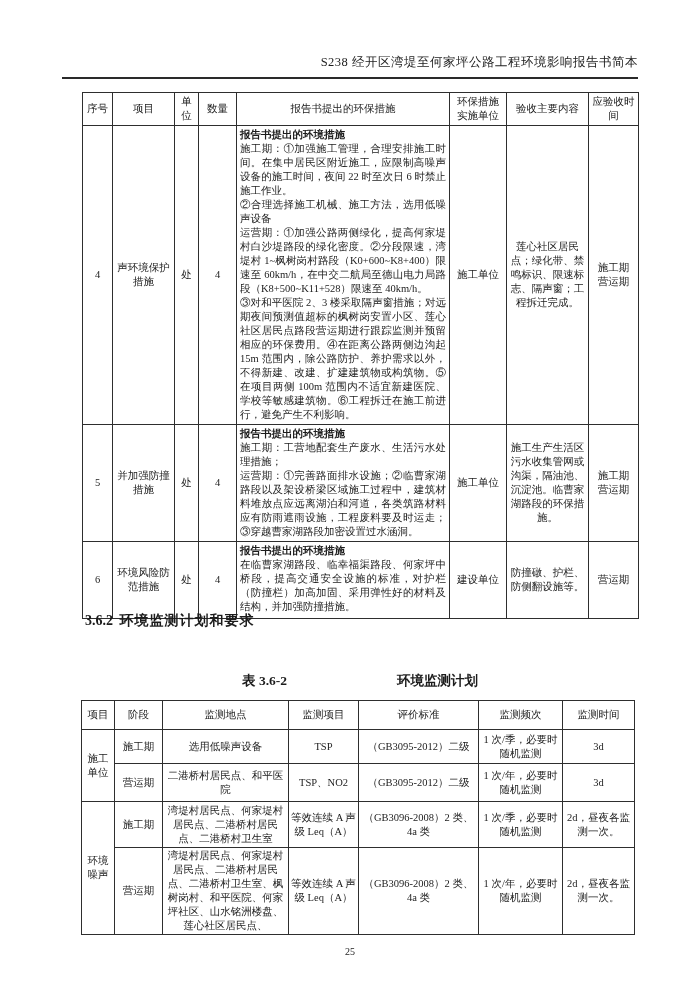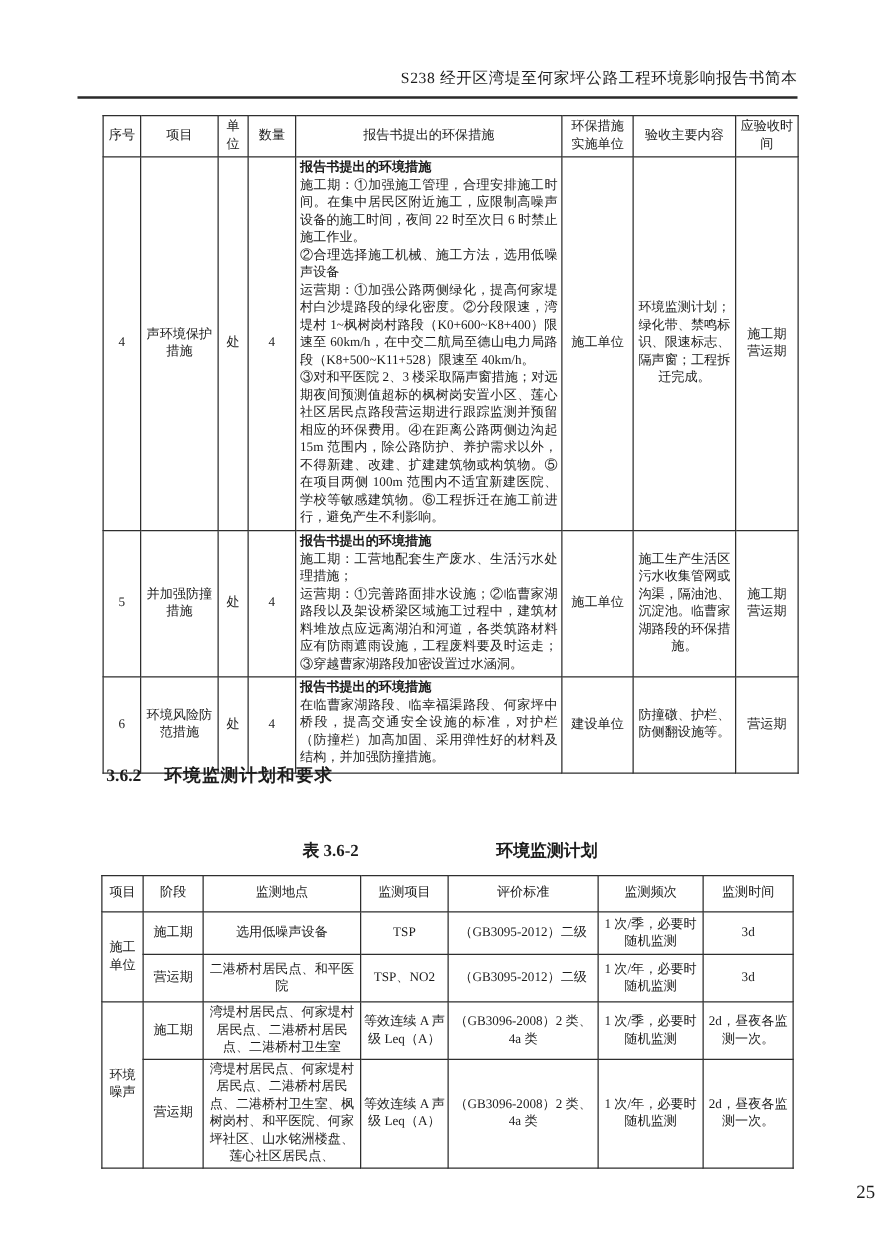--- a/index.html
+++ b/index.html
@@ -29,39 +29,39 @@
   .t1 .hdr td{height:30px;}
   .t1 td.measures{
     text-align:justify;vertical-align:top;padding:2px 3px;
   }
   .t1 .m-head{font-weight:bold;}
   
   .sec-head{
     position:absolute;top:612px;left:85px;width:553px;
     font-size:14px;font-weight:bold;letter-spacing:1px;
   }
-  .sec-head .num{margin-right:14px;letter-spacing:0;}
+  .sec-head .num{margin-right:2px;letter-spacing:0;}
   .intro{
     position:absolute;top:645px;left:82px;width:556px;
     font-size:13.5px;letter-spacing:1.5px;text-indent:2.1em;
   }
   
   .t2-caption{
     position:absolute;top:672px;left:82px;width:556px;
     font-size:13.5px;font-weight:bold;
     display:flex;justify-content:center;gap:110px;
   }
   
   .t2{position:absolute;top:700px;left:81px;width:553px;
       font-size:10.5px;line-height:14px;}
   .t2 .hdr td{height:26px;}
   
   .page-num{
     position:absolute;top:946px;left:0;width:100%;
-    text-align:right;font-size:15px;
+    text-align:center;font-size:10px;
   }
 </style>
 </head>
 <body>
 
 <div class="page">
 
   <div class="doc-header">
     <span>S238 经开区湾堤至何家坪公路工程环境影响报告书简本</span>
   </div>
@@ -95,21 +95,21 @@
       <td>处</td>
       <td>4</td>
       <td class="measures">
         <div class="m-head">报告书提出的环境措施</div>
         <div>施工期：①加强施工管理，合理安排施工时间。在集中居民区附近施工，应限制高噪声设备的施工时间，夜间 22 时至次日 6 时禁止施工作业。</div>
         <div>②合理选择施工机械、施工方法，选用低噪声设备</div>
         <div>运营期：①加强公路两侧绿化，提高何家堤村白沙堤路段的绿化密度。②分段限速，湾堤村 1~枫树岗村路段（K0+600~K8+400）限速至 60km/h，在中交二航局至德山电力局路段（K8+500~K11+528）限速至 40km/h。</div>
         <div>③对和平医院 2、3 楼采取隔声窗措施；对远期夜间预测值超标的枫树岗安置小区、莲心社区居民点路段营运期进行跟踪监测并预留相应的环保费用。④在距离公路两侧边沟起 15m 范围内，除公路防护、养护需求以外，不得新建、改建、扩建建筑物或构筑物。⑤在项目两侧 100m 范围内不适宜新建医院、学校等敏感建筑物。⑥工程拆迁在施工前进行，避免产生不利影响。</div>
       </td>
       <td>施工单位</td>
-      <td>环境监测计划；绿化带、禁鸣标识、限速标志、隔声窗；工程拆迁完成。</td>
+      <td>莲心社区居民点；绿化带、禁鸣标识、限速标志、隔声窗；工程拆迁完成。</td>
       <td>
         <div>施工期</div>
         <div>营运期</div>
       </td>
     </tr>
 
     <tr style="height:115px">
       <td>5</td>
       <td>并加强防撞措施</td>
       <td>处</td>

